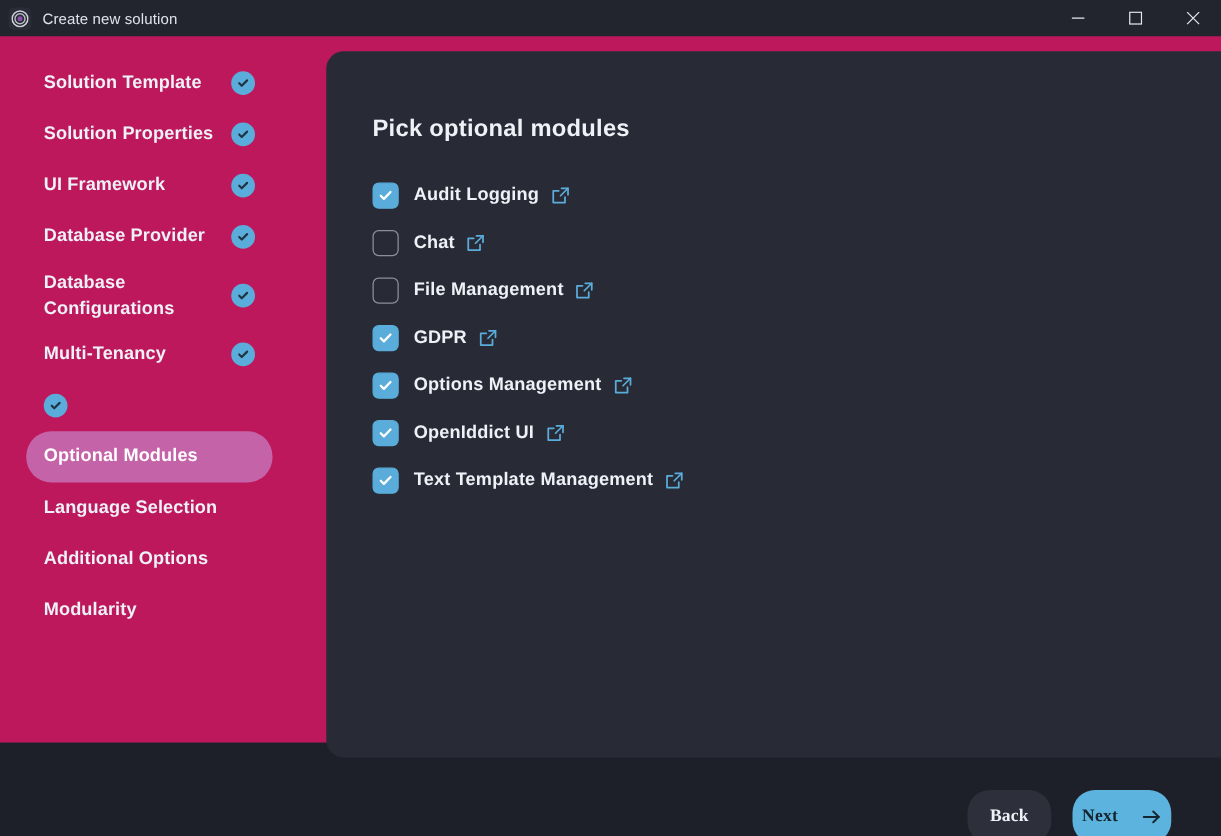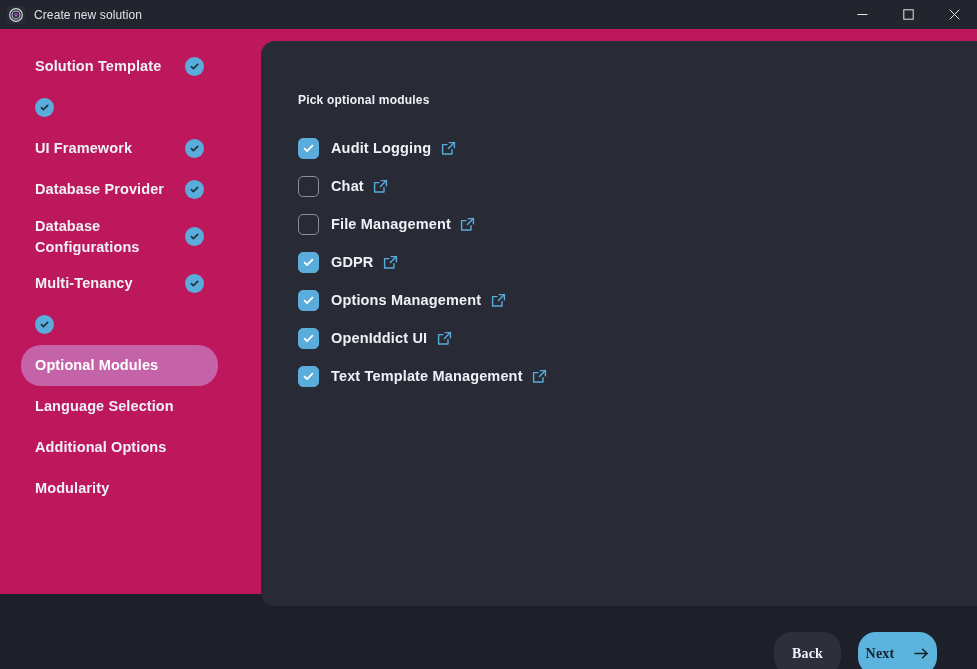--- a/index.html
+++ b/index.html
@@ -130,21 +130,21 @@
     position: absolute;
     left: 0;
     top: 12px;
     right: 0;
     height: 565px;
     background: #282b36;
     border-radius: 14px 0 0 14px;
     padding: 52px 0 0 37px;
   }
   .panel-title {
-    font-size: 12px;
+    font-size: 19px;
     font-weight: 700;
     color: #eef1f6;
     letter-spacing: .2px;
     margin-bottom: 22px;
   }
 
   .module-list { display: flex; flex-direction: column; }
   .module-row {
     height: 38px;
     display: flex;
@@ -262,20 +262,21 @@
       <div class="nav-item">
         <span class="nav-label">Solution Template</span>
         <span class="check-badge">
           <svg width="11" height="11" viewBox="0 0 11 11">
               <path d="M2.4 5.6 L4.4 7.6 L8.7 3.3" fill="none" stroke="#1f3442" stroke-width="1.7" stroke-linecap="round" stroke-linejoin="round"></path>
             </svg>
         </span>
       </div>
 
       <div class="nav-item">
+        <span class="nav-label">Solution Properties</span>
         <span class="check-badge">
           <svg width="11" height="11" viewBox="0 0 11 11">
               <path d="M2.4 5.6 L4.4 7.6 L8.7 3.3" fill="none" stroke="#1f3442" stroke-width="1.7" stroke-linecap="round" stroke-linejoin="round"></path>
             </svg>
         </span>
       </div>
 
       <div class="nav-item">
         <span class="nav-label">UI Framework</span>
         <span class="check-badge">

